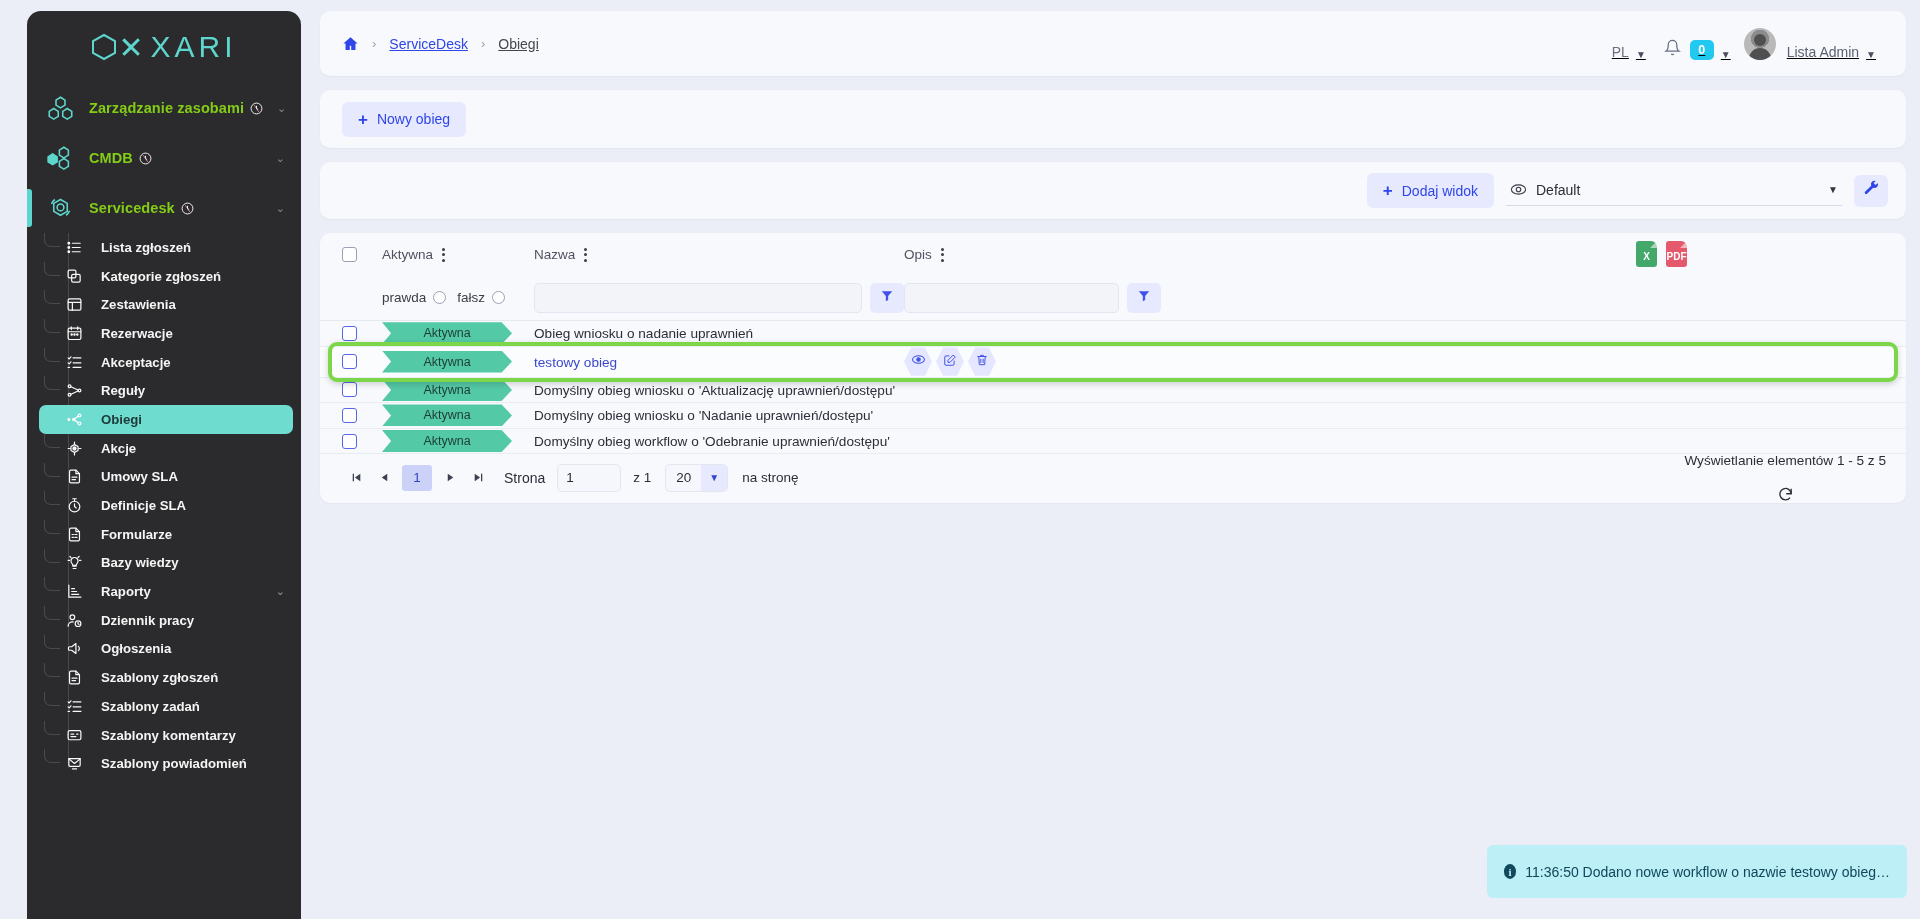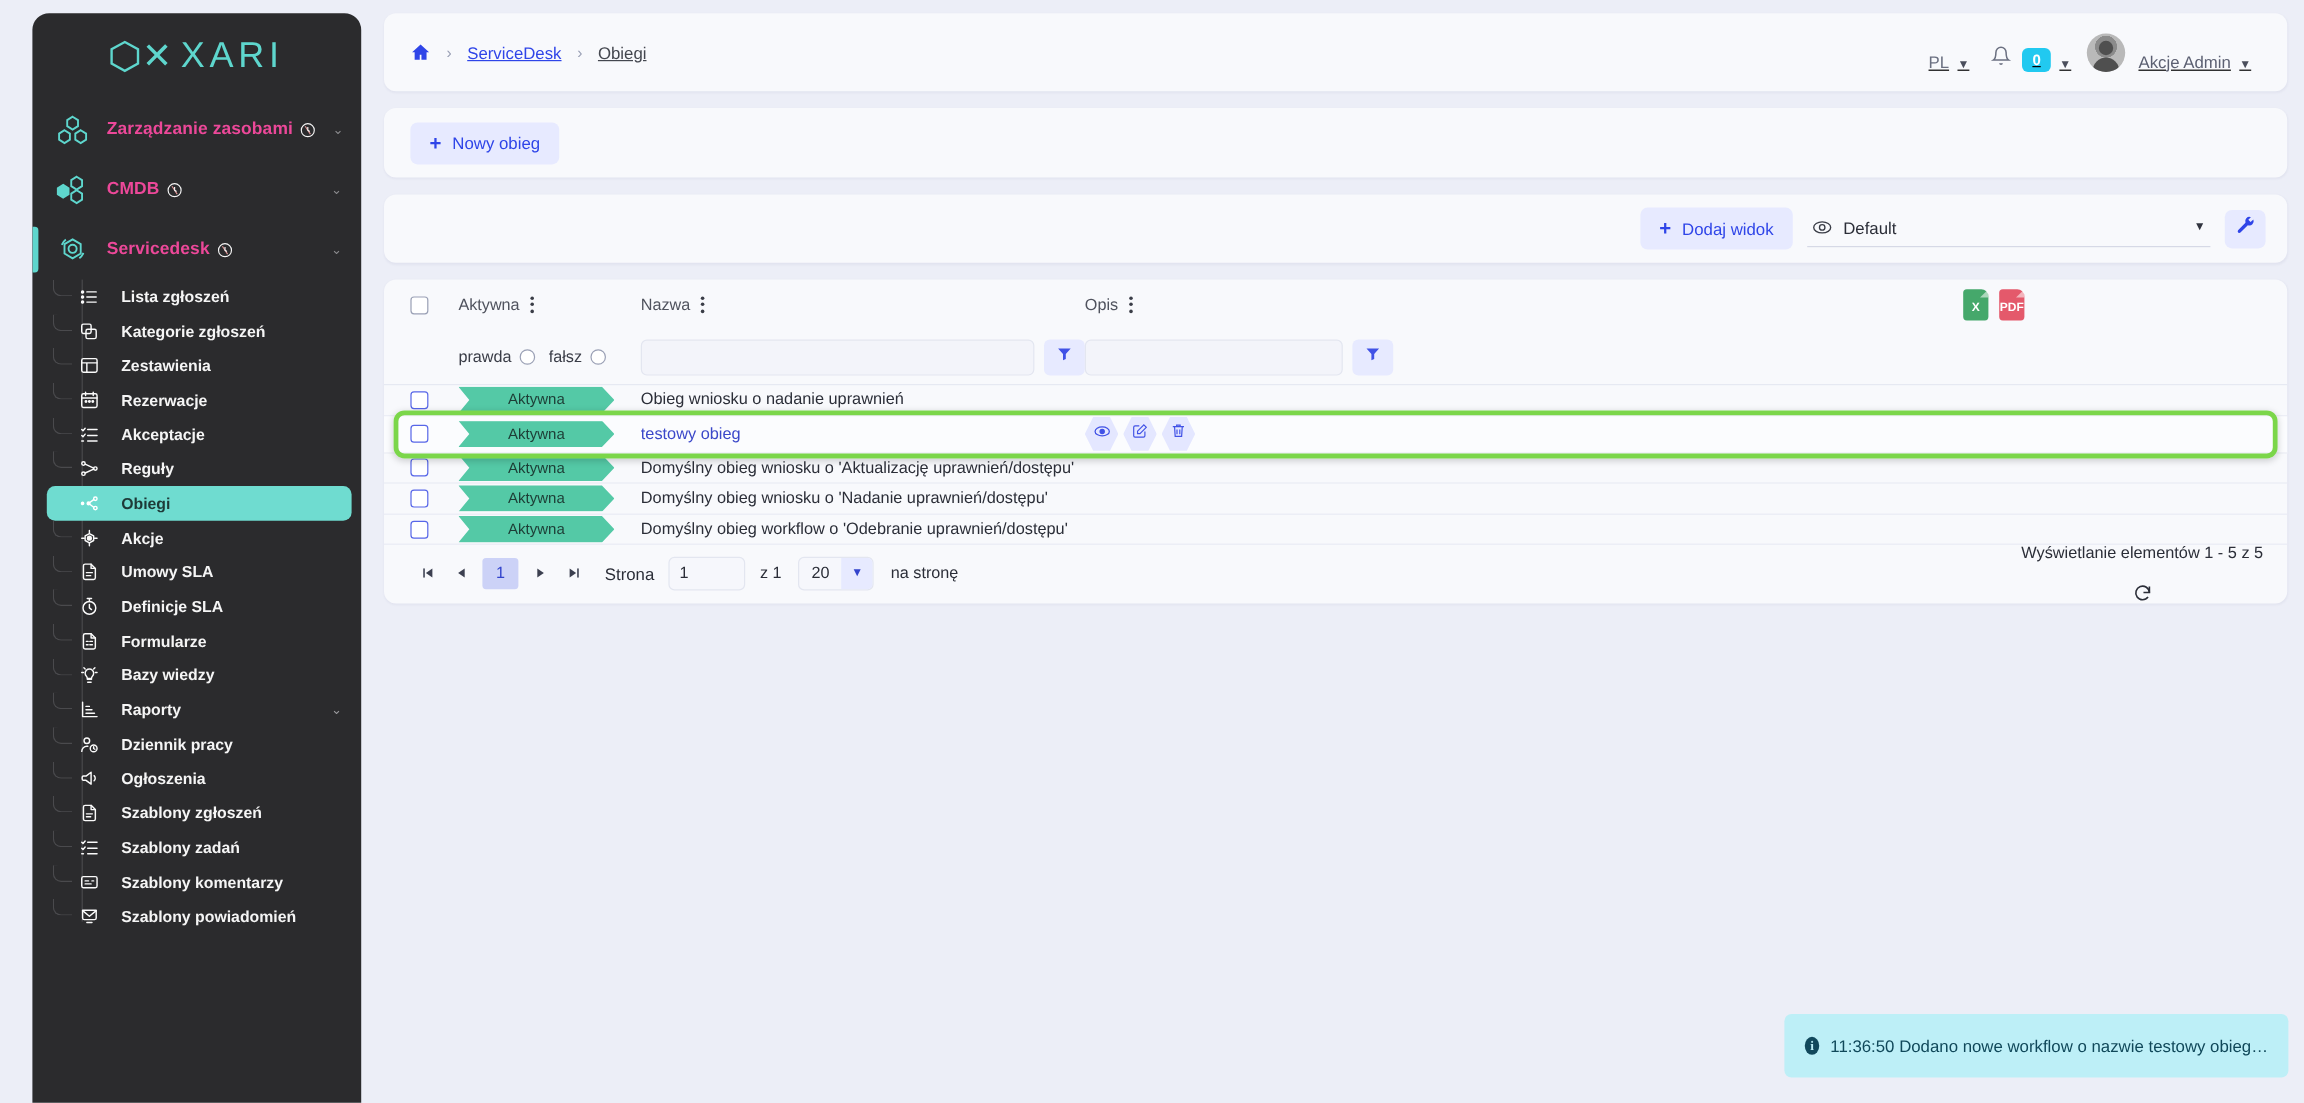--- a/index.html
+++ b/index.html
@@ -26,21 +26,21 @@
   }
   .logo-hex { display: inline-block; width: 26px; height: 28px; margin-right: 2px; }
 
   .nav-group {
     display: flex; align-items: center; gap: 14px;
     padding: 0 16px 0 18px; height: 50px; cursor: pointer;
     position: relative;
   }
   .nav-group .g-icon { width: 30px; height: 30px; flex: 0 0 30px; color: #5ed6cd; display:flex; align-items:center; justify-content:center;}
   .nav-group .g-label {
-    color: #ec4899; font-size: 14.5px; font-weight: 700; letter-spacing: .1px;
+    color: #84cc16; font-size: 14.5px; font-weight: 700; letter-spacing: .1px;
     display: flex; align-items: center; gap: 6px; white-space: nowrap;
   }
   .help-ico { width: 13px; height: 13px; opacity: .95; }
   .chev { margin-left: auto; color: #8b8b8e; font-size: 11px; }
   .nav-group.active::before {
     content: ""; position: absolute; left: 0; top: 6px; bottom: 6px;
     width: 5px; background: #5ed6cd; border-radius: 0 3px 3px 0;
   }
 
   .sub-list { position: relative; padding-bottom: 6px; }
@@ -526,21 +526,21 @@
             <path d="M18 8a6 6 0 1 0-12 0c0 7-3 9-3 9h18s-3-2-3-9"></path>
             <path d="M13.7 21a2 2 0 0 1-3.4 0"></path>
           </svg>
       </span>
       <span class="badge-cnt">0</span>
       <span class="caret">▼</span>
       <span class="avatar">
           <i class="head"></i>
           <i class="body"></i>
         </span>
-      <span class="uname">Akcje Admin</span>
+      <span class="uname">Lista Admin</span>
       <span class="caret">▼</span>
     </div>
   </div>
 
   <div class="card" id="actionbar">
     <button class="btn-light">
       <span class="plus">+</span>
       <span>Nowy obieg</span>
     </button>
   </div>

